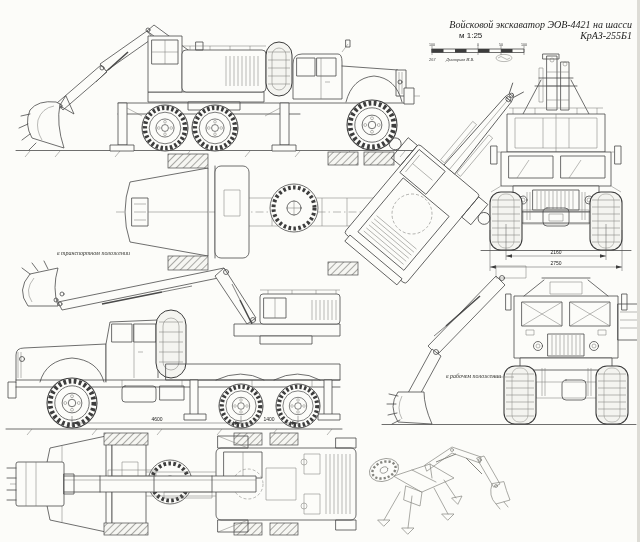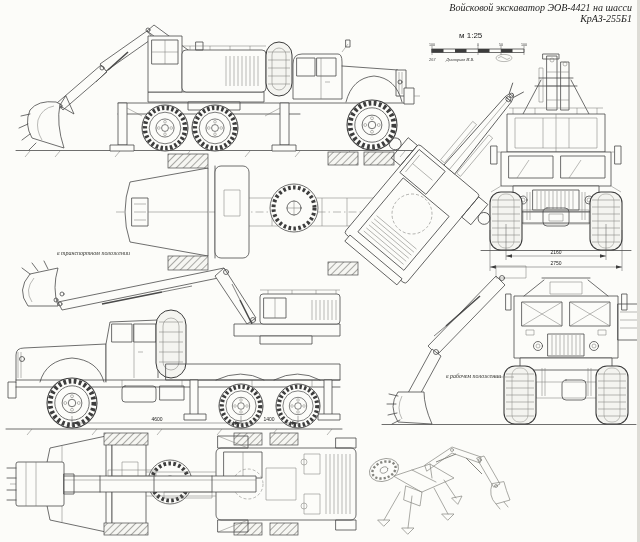--- a/index.html
+++ b/index.html
@@ -446,21 +446,21 @@
     <line x1="110" y1="24" x2="126" y2="40" stroke="#85857f" stroke-width="1"></line>
     <circle cx="96" cy="16" r="1.5" class="sk"></circle>
         <circle cx="124" cy="26" r="1.5" class="sk"></circle>
         <circle cx="140" cy="52" r="1.5" class="sk"></circle>
   </g>
   <g>
     <path class="sk" d="M136,50 Q132,62 140,70 L154,66 Q150,56 148,48 Z M140,70 l4,5 M148,68 l4,5"></path>
   </g>
 </svg>
 
-<div class="overlay title" style="left:432px;top:2px">Войсковой экскаватор ЭОВ-4421 на шасси КрАЗ-255Б1</div>
+<div class="overlay title" style="left:432px;top:19px">Войсковой экскаватор ЭОВ-4421 на шасси КрАЗ-255Б1</div>
 <div class="overlay scalelab" style="left:459px;top:31px">м 1:25</div>
 
 <svg style="left:424;top:43" width="118" height="20">
   <g>
     <rect x="8" y="6" width="92" height="3.5" class="ln"></rect>
     <rect x="8" y="6" width="11.5" height="3.5" class="dk"></rect>
     <rect x="31" y="6" width="11.5" height="3.5" class="dk"></rect>
     <rect x="54" y="6" width="11.5" height="3.5" class="dk"></rect>
     <rect x="77" y="6" width="11.5" height="3.5" class="dk"></rect>
     <path class="dim" d="M8,3 v9 M54,3 v9 M77,3 v9 M100,3 v9"></path>

